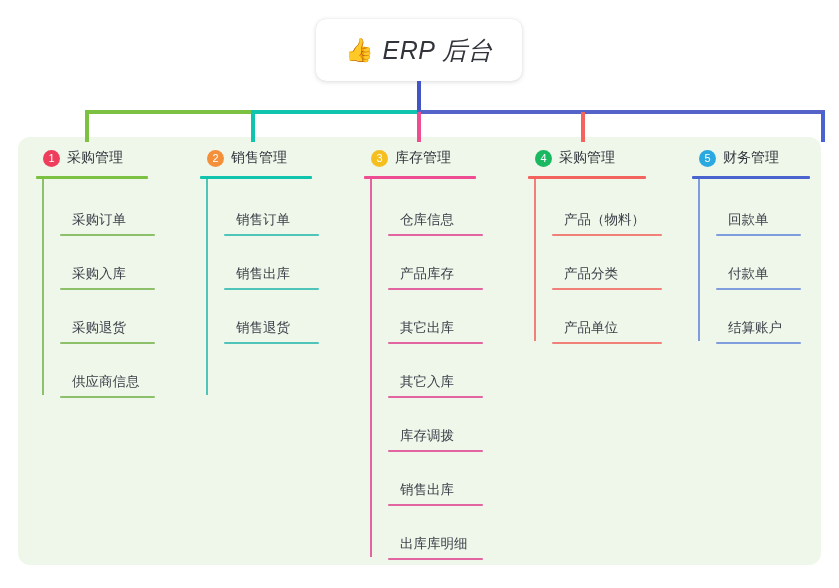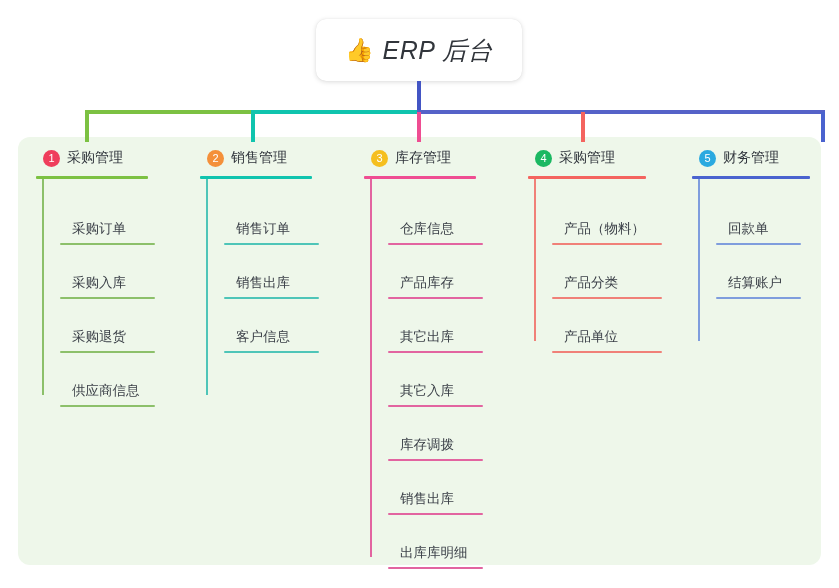--- a/index.html
+++ b/index.html
@@ -105,21 +105,21 @@
   .head-rule {
     height: 3px;
     border-radius: 1px;
     margin-top: 5px;
   }
 
   
   .leaves {
     position: relative;
     padding-left: 24px;
-    padding-top: 12px;
+    padding-top: 3px;
     box-sizing: border-box;
     font-family: Liberation Mono, monospace;
   }
   .spine {
     position: absolute;
     left: 6px; top: 0;
     width: 2px;
     background: currentColor;
   }
   .leaf {
@@ -206,21 +206,21 @@
       <div class="spine" style="height: 216px;"></div>
       <div class="leaf">
         <span class="leaf-label">销售订单</span>
         <div class="leaf-rule" style="background: rgb(78, 197, 184); width: 95px;"></div>
       </div>
       <div class="leaf">
         <span class="leaf-label">销售出库</span>
         <div class="leaf-rule" style="background: rgb(78, 197, 184); width: 95px;"></div>
       </div>
       <div class="leaf">
-        <span class="leaf-label">客户信息</span>
+        <span class="leaf-label">销售退货</span>
         <div class="leaf-rule" style="background: rgb(78, 197, 184); width: 95px;"></div>
       </div>
     </div>
   </div>
 <div class="column" id="col-3">
     <div class="col-head">
       <span class="badge" style="background: rgb(245, 191, 31);">3</span>
       <span class="col-title">库存管理</span>
     </div>
     <div class="head-rule" style="background: rgb(239, 77, 146); width: 112px;"></div>
@@ -284,17 +284,21 @@
       <span class="col-title">财务管理</span>
     </div>
     <div class="head-rule" style="background: rgb(74, 99, 207); width: 118px;"></div>
     <div class="leaves" style="color: rgb(127, 157, 221); height: 162px;">
       <div class="spine" style="height: 162px;"></div>
       <div class="leaf">
         <span class="leaf-label">回款单</span>
         <div class="leaf-rule" style="background: rgb(127, 157, 221); width: 85px;"></div>
       </div>
       <div class="leaf">
+        <span class="leaf-label">付款单</span>
+        <div class="leaf-rule" style="background: rgb(127, 157, 221); width: 85px;"></div>
+      </div>
+      <div class="leaf">
         <span class="leaf-label">结算账户</span>
         <div class="leaf-rule" style="background: rgb(127, 157, 221); width: 85px;"></div>
       </div>
     </div>
   </div>
 
 </body></html>

